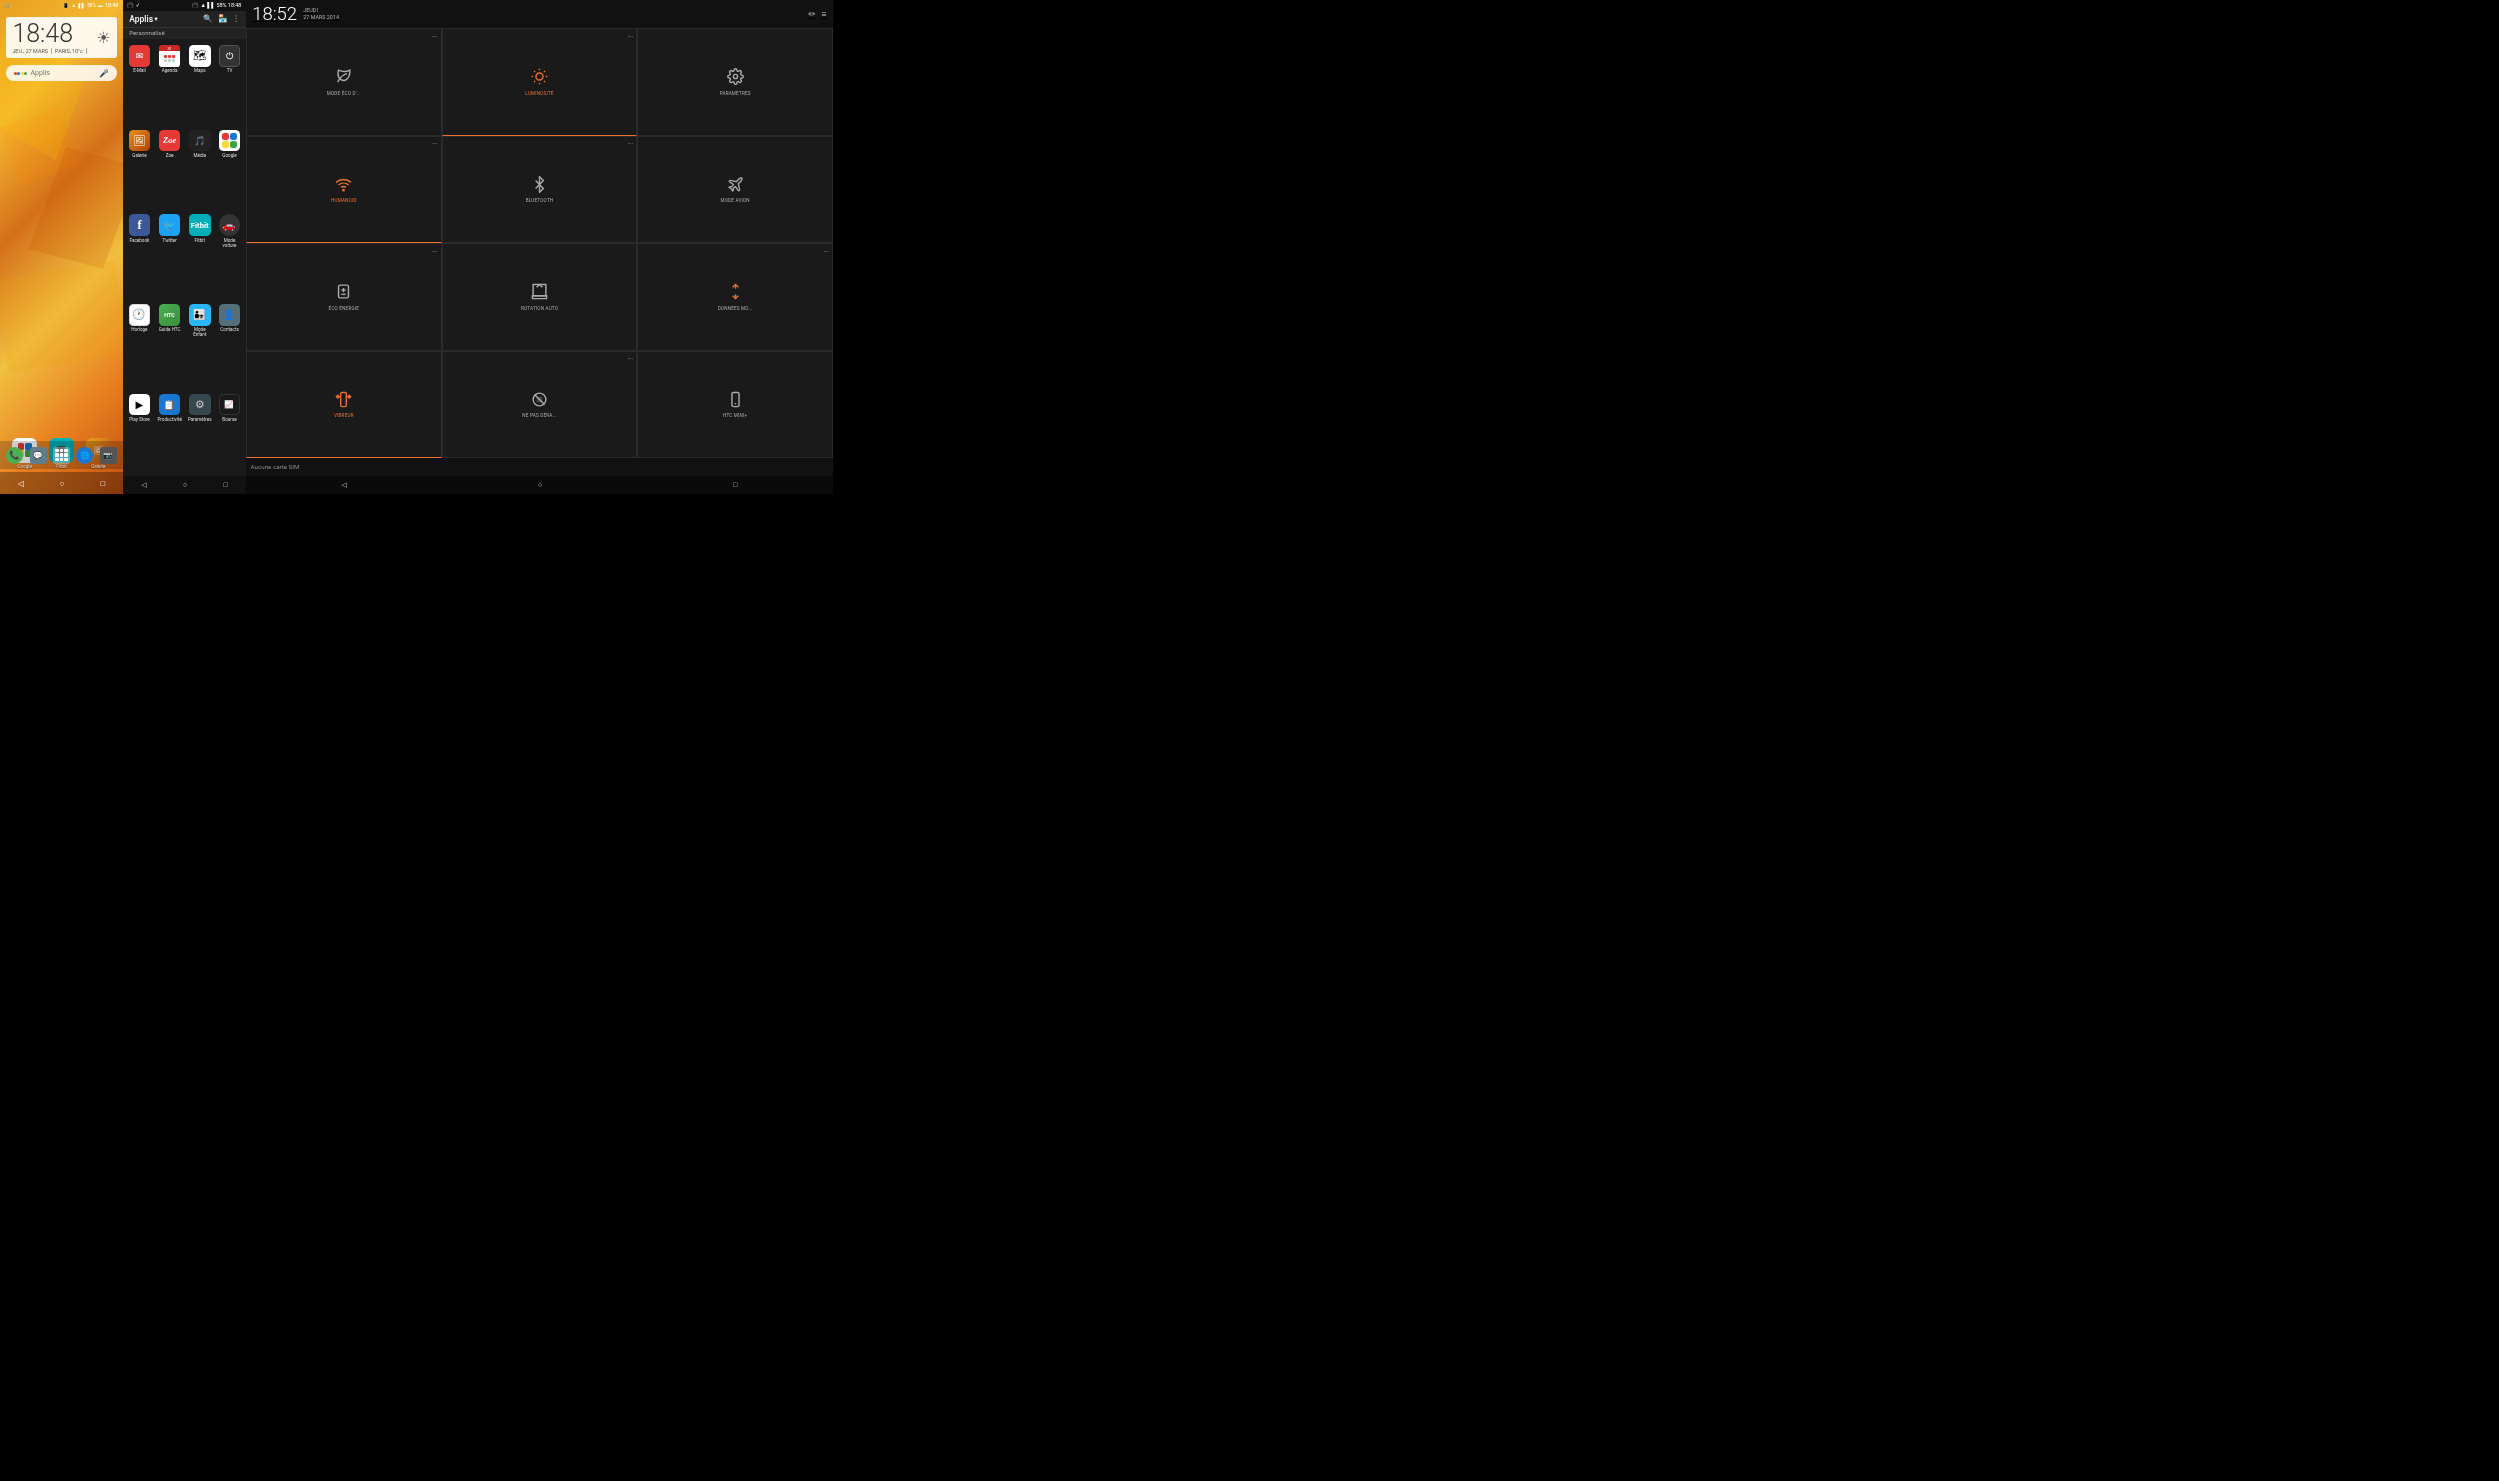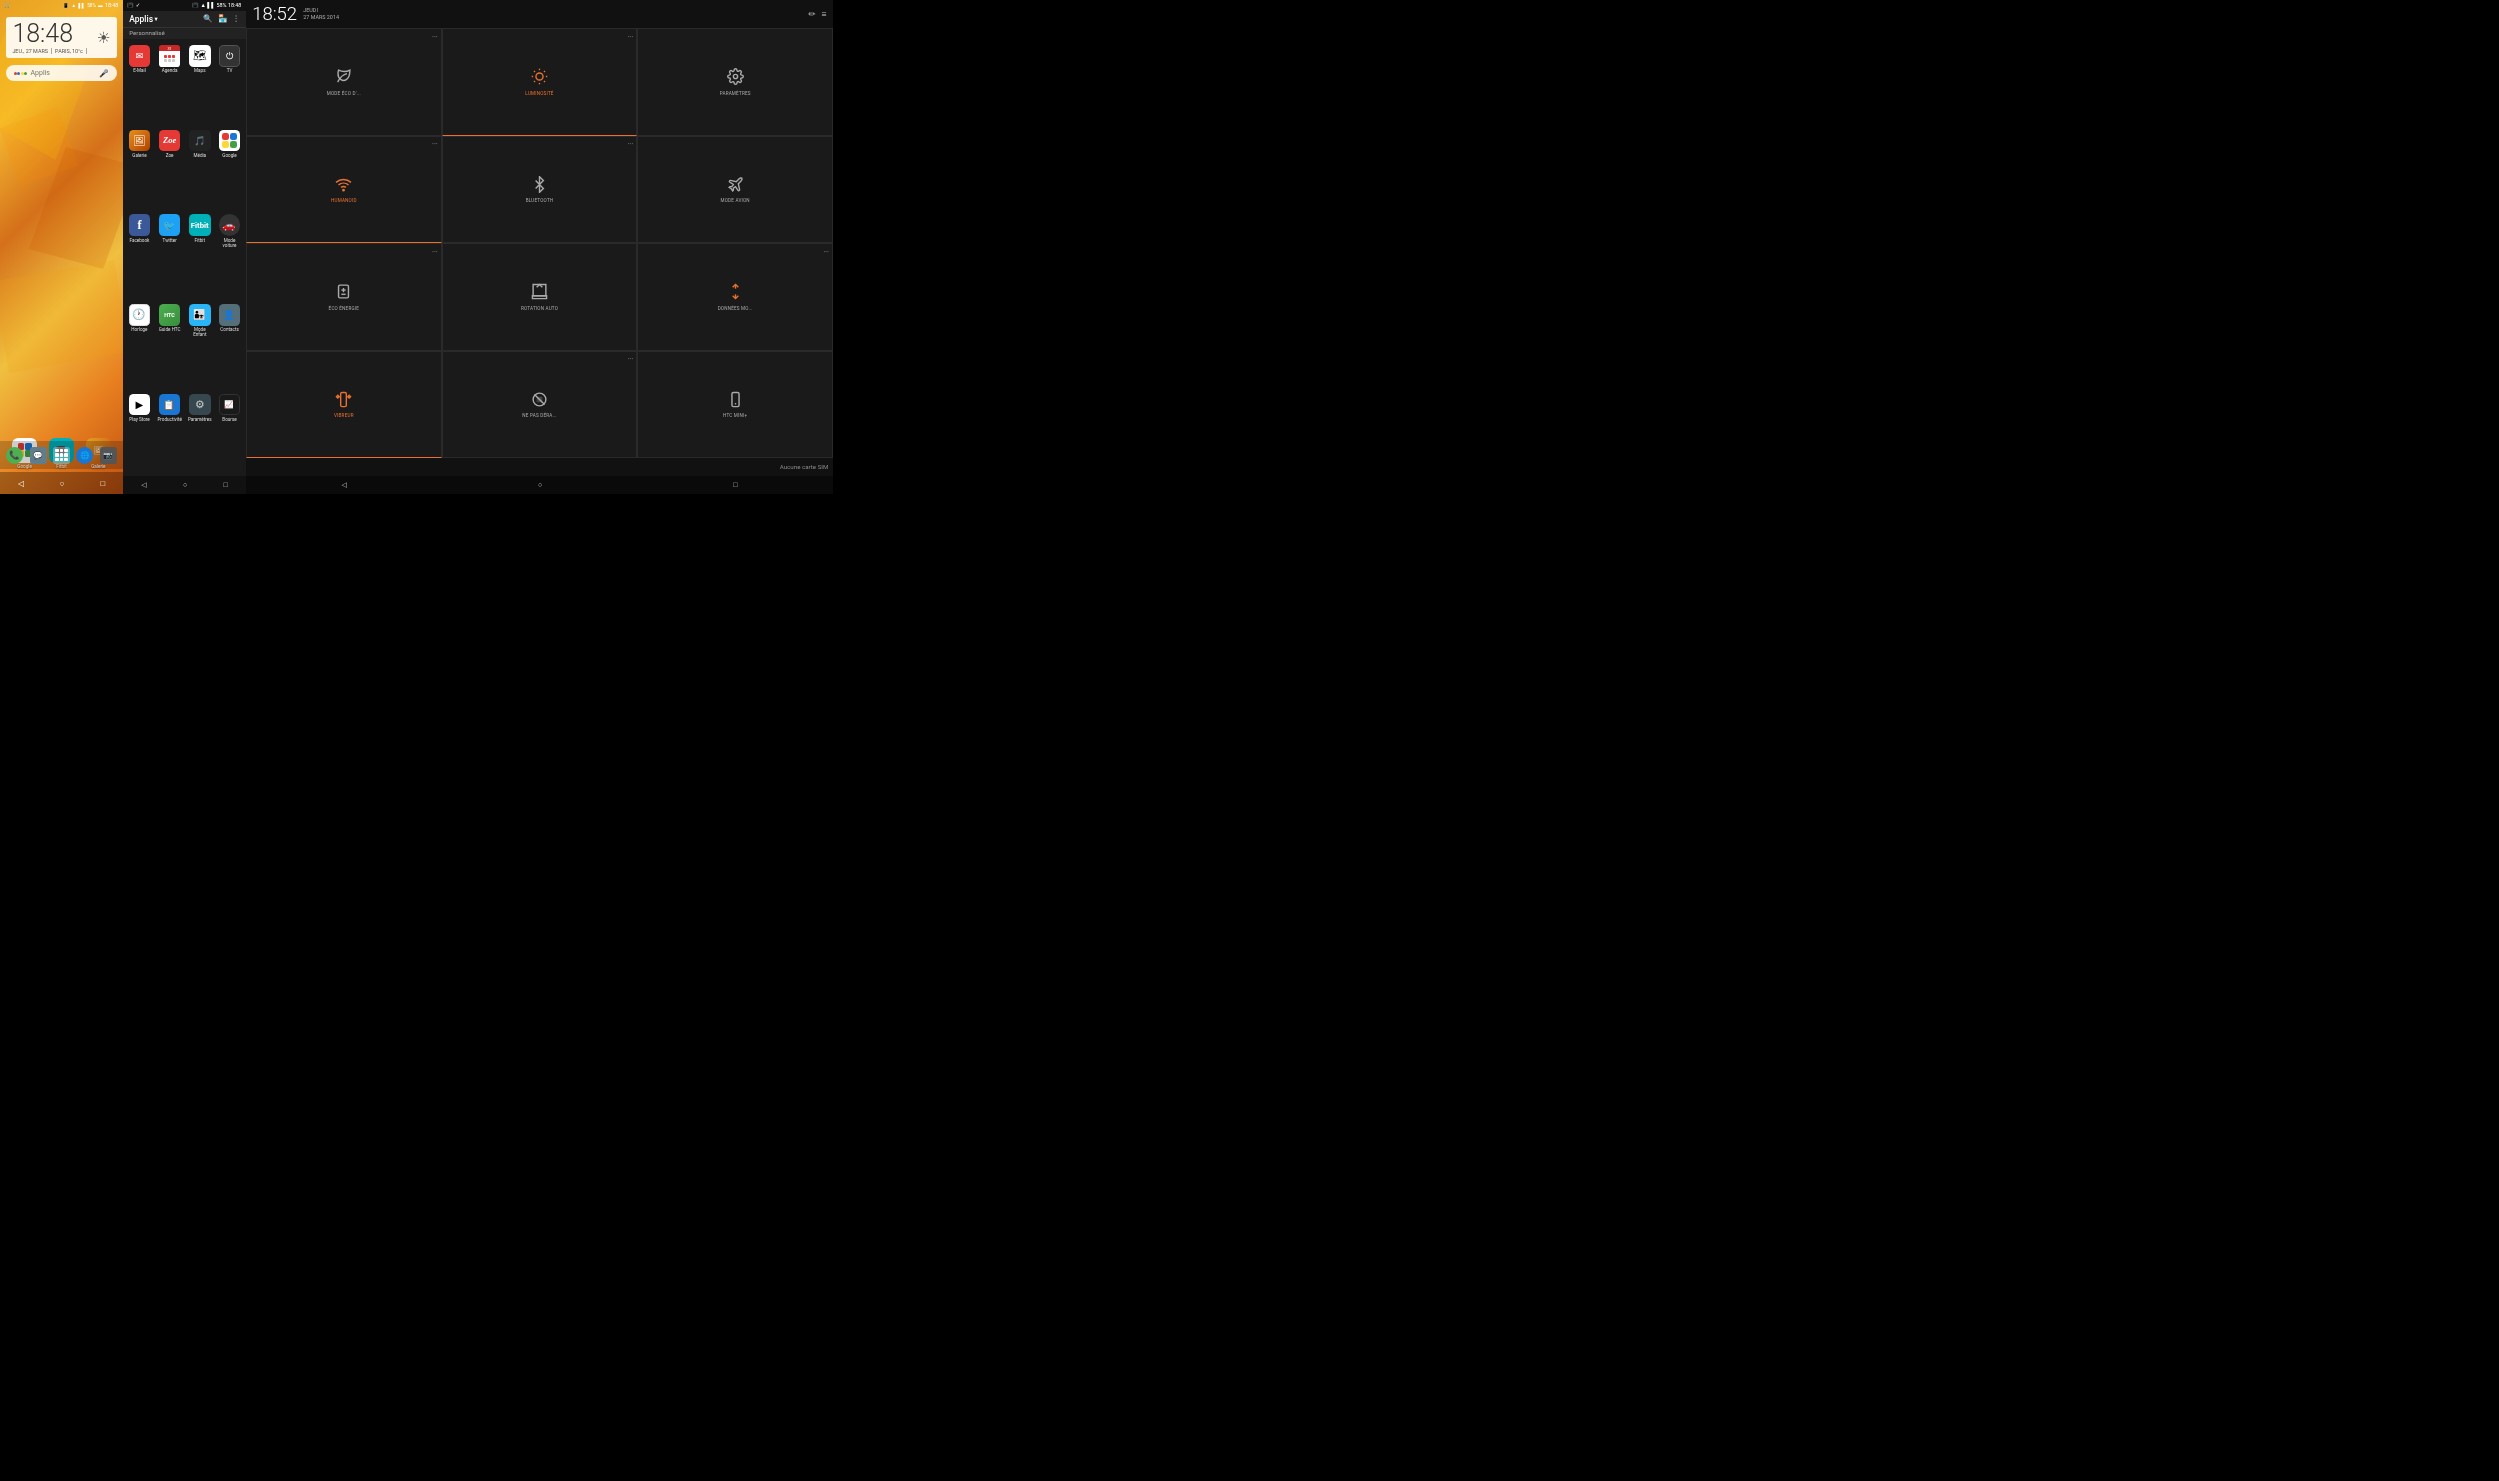--- a/index.html
+++ b/index.html
@@ -147,21 +147,21 @@
     
     #panel-qs {
       flex: 1;
       height: 494px;
       background: #1a1a1a;
       display: flex; flex-direction: column;
     }
     #panel-qs .qs-header {
       background: #111;
       padding: 3.1px 6.2px;
-      display: flex; align-items: center; justify-content: space-between;
+      display: flex; align-items: center; justify-content: space-between; text-decoration: underline;
     }
     #panel-qs .qs-time { font-size: 18.5px; color: #fff; font-weight: 300; }
     #panel-qs .qs-date-col { color: #aaa; font-size: 5.4px; line-height: 1.4; }
     #panel-qs .qs-header-icons { display: flex; gap: 6.2px; align-items: center; }
     #panel-qs .qs-h-icon { font-size: 8.5px; color: #ccc; }
     #panel-qs .qs-grid {
       display: grid; grid-template-columns: repeat(3, 1fr);
       flex: 1;
     }
     #panel-qs .qs-tile {
@@ -171,21 +171,21 @@
     }
     #panel-qs .qs-tile-icon { font-size: 14px; color: #ccc; }
     #panel-qs .qs-tile-icon.orange { color: #e87030; }
     #panel-qs .qs-tile-label {
       font-size: 4.6px; color: #aaa; text-transform: uppercase; text-align: center; letter-spacing: 0.2px;
     }
     #panel-qs .qs-tile-dots { position: absolute; right: 3.1px; top: 4.6px; font-size: 5.4px; color: #666; }
     #panel-qs .qs-tile.active-orange .qs-tile-label { color: #e87030; }
     #panel-qs .qs-tile.active-orange { border-bottom: 1.5px solid #e87030; }
     #panel-qs .qs-sim-bar {
-      background: #111; padding: 4.6px; text-align: right;
+      background: #111; padding: 4.6px; text-align: left;
       font-size: 6.2px; color: #888;
     }
     #panel-qs .qs-nav {
       height: 18.5px; background: #0a0a0a;
       display: flex; align-items: center; justify-content: space-around;
     }
 
     
     #panel-lock .geo1 {
       position: absolute; top: 46px; left: -15.4px; z-index: 1;

